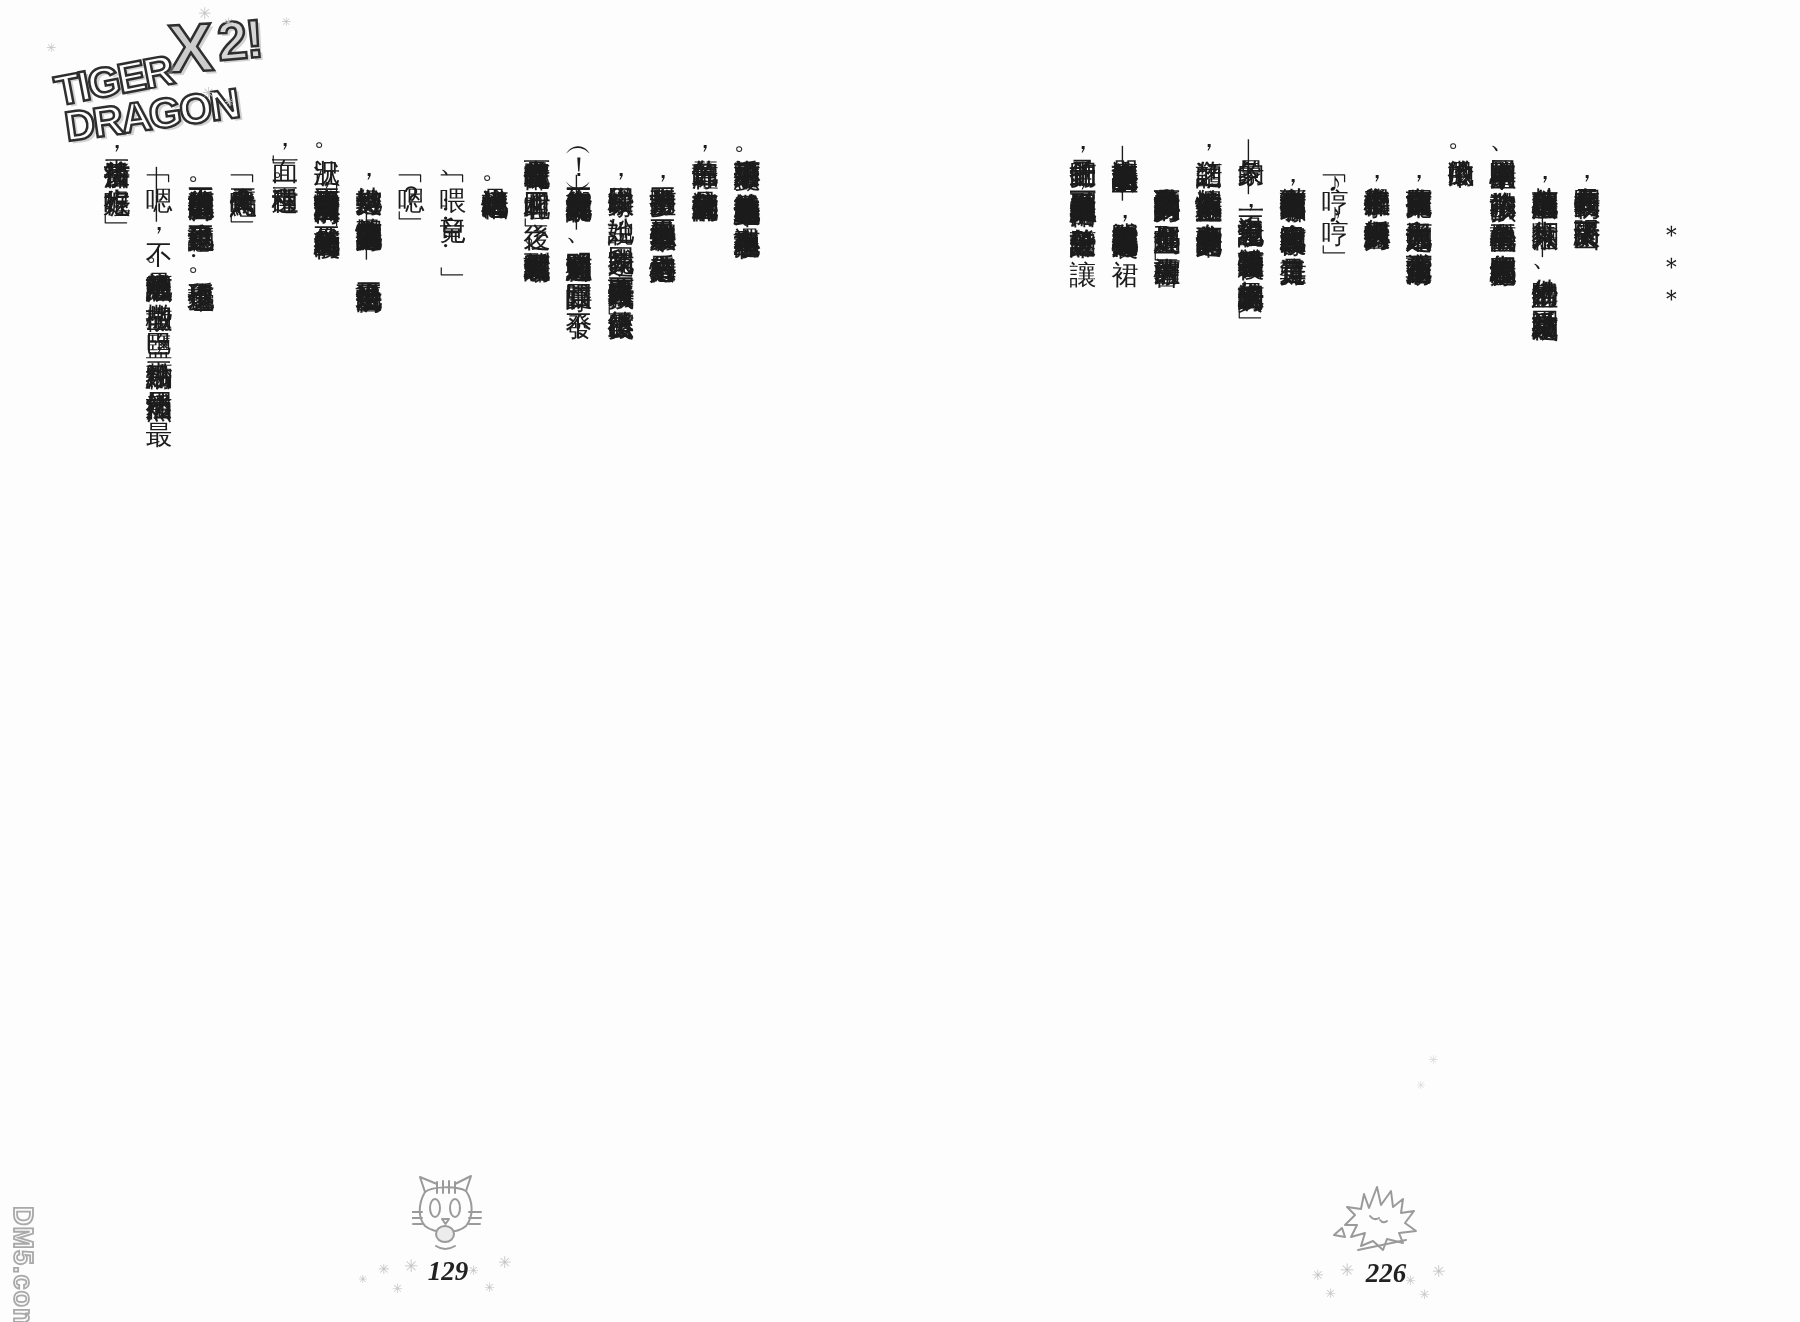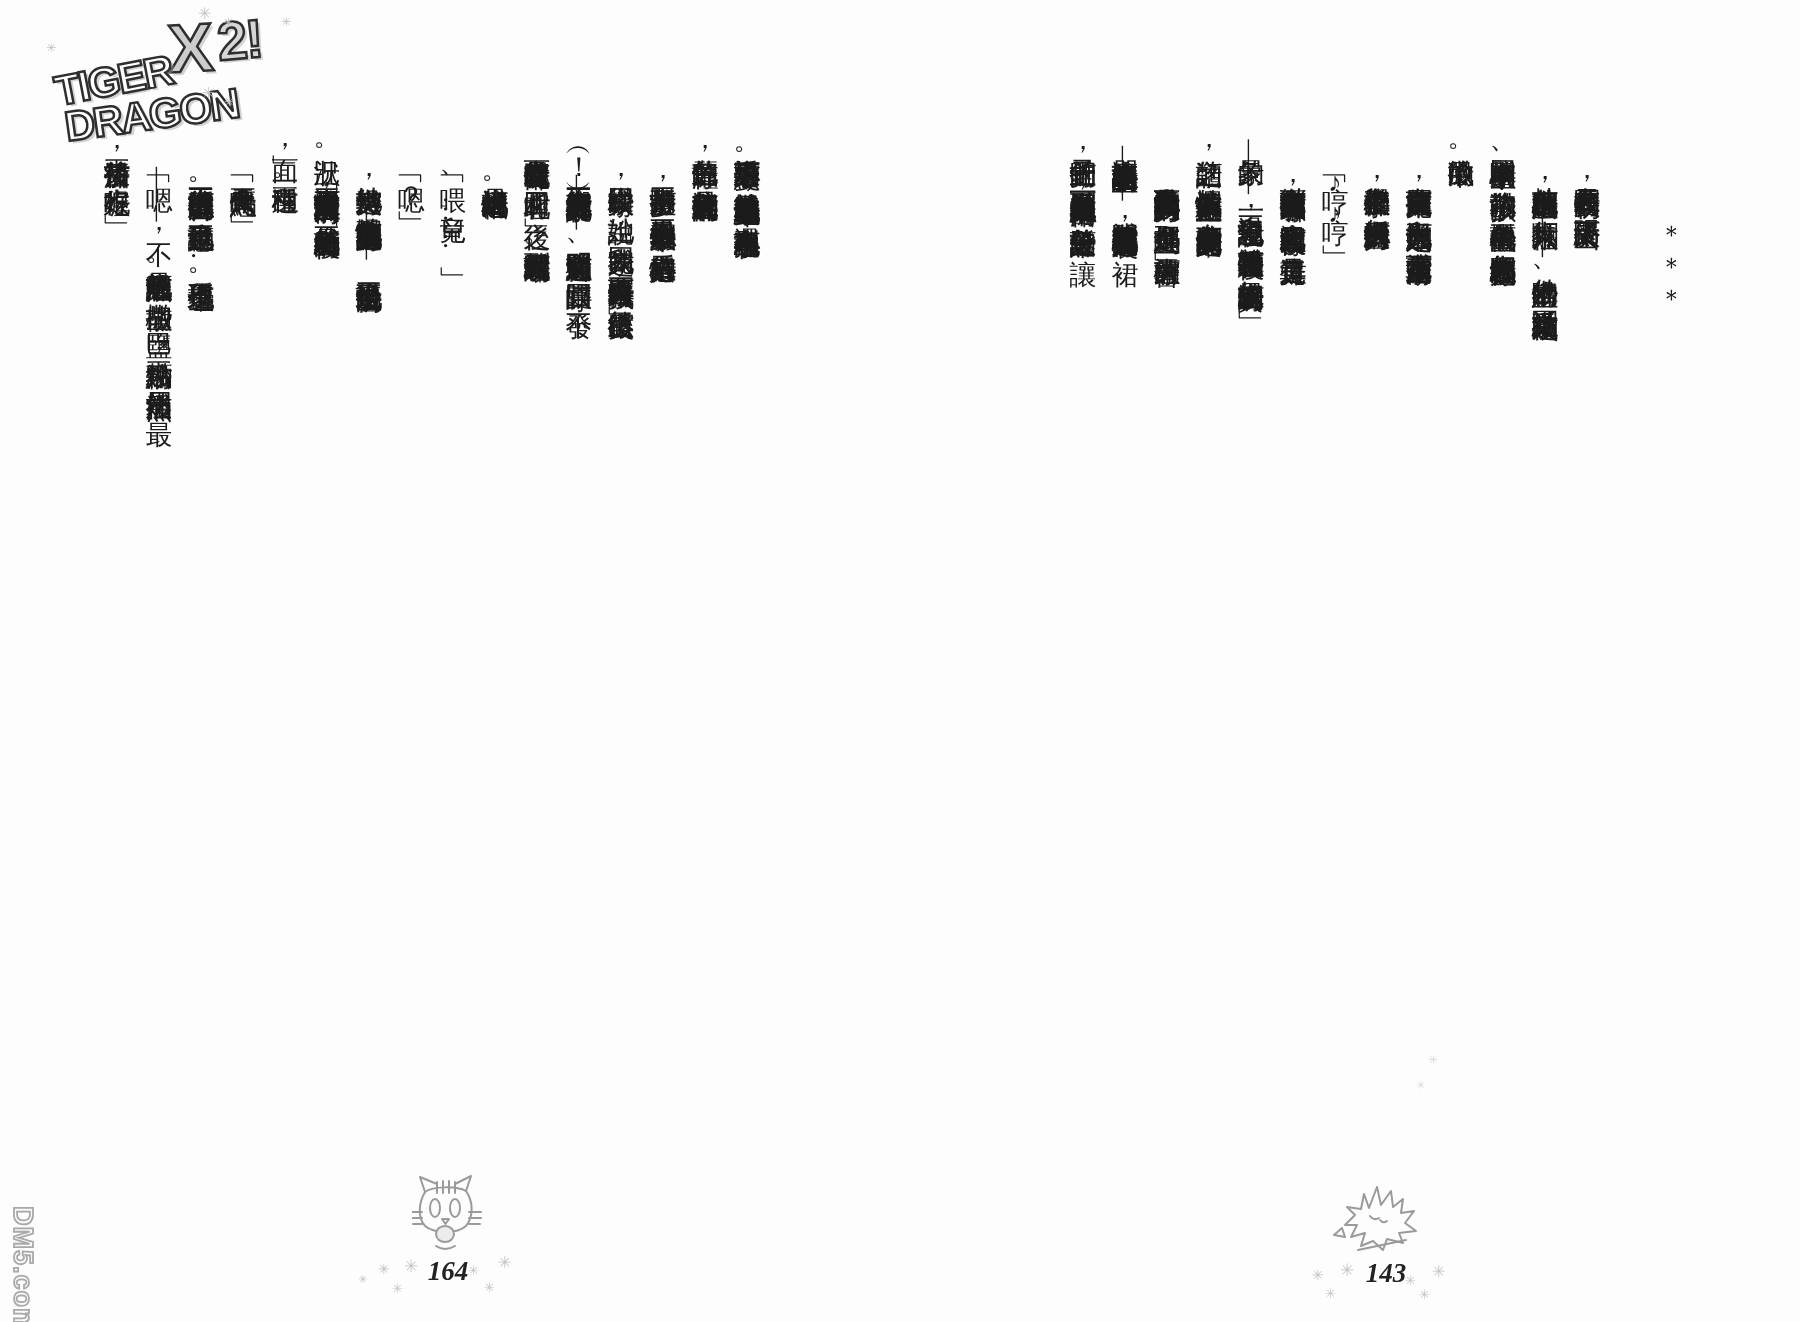--- a/index.html
+++ b/index.html
@@ -114,21 +114,21 @@
     </div>
 
   <div id="dragon-doodle" class="doodle">
     <svg width="92" height="82" viewBox="0 0 92 82">
       <path d="M32,14 L37,28 L45,7 L49,25 L59,11 L61,27 L71,19 L69,33 L82,31 L73,43 L84,51 L67,53 L71,63 L55,59 L51,70 L41,61 L29,66 L33,53 L19,57 L25,45 L13,45 L23,35 L15,27 L29,29 Z"></path>
       <path d="M10,48 l-8,7 l11,2 z"></path>
       <path d="M38,36 q4,5 9,2 M48,40 q3,4 7,1"></path>
       <path d="M26,70 L74,60"></path>
     </svg>
   </div>
-  <div id="pagenum-right" class="pagenum">143</div>
+  <div id="pagenum-right" class="pagenum">226</div>
 
   <span class="sparkle" style="left:1312px;top:1268px;font-size:14px;">✳</span>
   <span class="sparkle" style="left:1340px;top:1262px;font-size:17px;">✳</span>
   <span class="sparkle" style="left:1325px;top:1287px;font-size:13px;">✳</span>
   <span class="sparkle" style="left:1405px;top:1274px;font-size:13px;">✳</span>
   <span class="sparkle" style="left:1432px;top:1264px;font-size:16px;">✳</span>
   <span class="sparkle" style="left:1419px;top:1288px;font-size:13px;">✳</span>
   <span class="sparkle" style="left:1428px;top:1054px;font-size:12px;opacity:.6;">✳</span>
   <span class="sparkle" style="left:1416px;top:1080px;font-size:11px;opacity:.6;">✳</span>
 </div>
@@ -163,21 +163,21 @@
       <path d="M25,10 V21 M31,9 V21 M37,9 V21 M43,10 V21"></path>
       <ellipse cx="23" cy="36" rx="5" ry="9"></ellipse>
       <ellipse cx="43" cy="36" rx="5" ry="9"></ellipse>
       <path d="M30,47 L37,47 L33.5,52 Z"></path>
       <ellipse cx="33" cy="62" rx="9" ry="8" fill="#ececec"></ellipse>
       <path d="M0,40 H10 M0,46 H10 M1,52 H10"></path>
       <path d="M57,40 H69 M57,46 H69 M57,52 H68"></path>
       <path d="M24,74 Q33,80 43,74"></path>
     </svg>
   </div>
-  <div id="pagenum-left" class="pagenum">164</div>
+  <div id="pagenum-left" class="pagenum">129</div>
 
   <span class="sparkle" style="left:378px;top:1262px;font-size:14px;">✳</span>
   <span class="sparkle" style="left:404px;top:1258px;font-size:17px;">✳</span>
   <span class="sparkle" style="left:392px;top:1282px;font-size:13px;">✳</span>
   <span class="sparkle" style="left:468px;top:1264px;font-size:13px;">✳</span>
   <span class="sparkle" style="left:498px;top:1255px;font-size:16px;">✳</span>
   <span class="sparkle" style="left:484px;top:1281px;font-size:13px;">✳</span>
   <span class="sparkle" style="left:358px;top:1274px;font-size:11px;">✳</span>
 </div>
 

